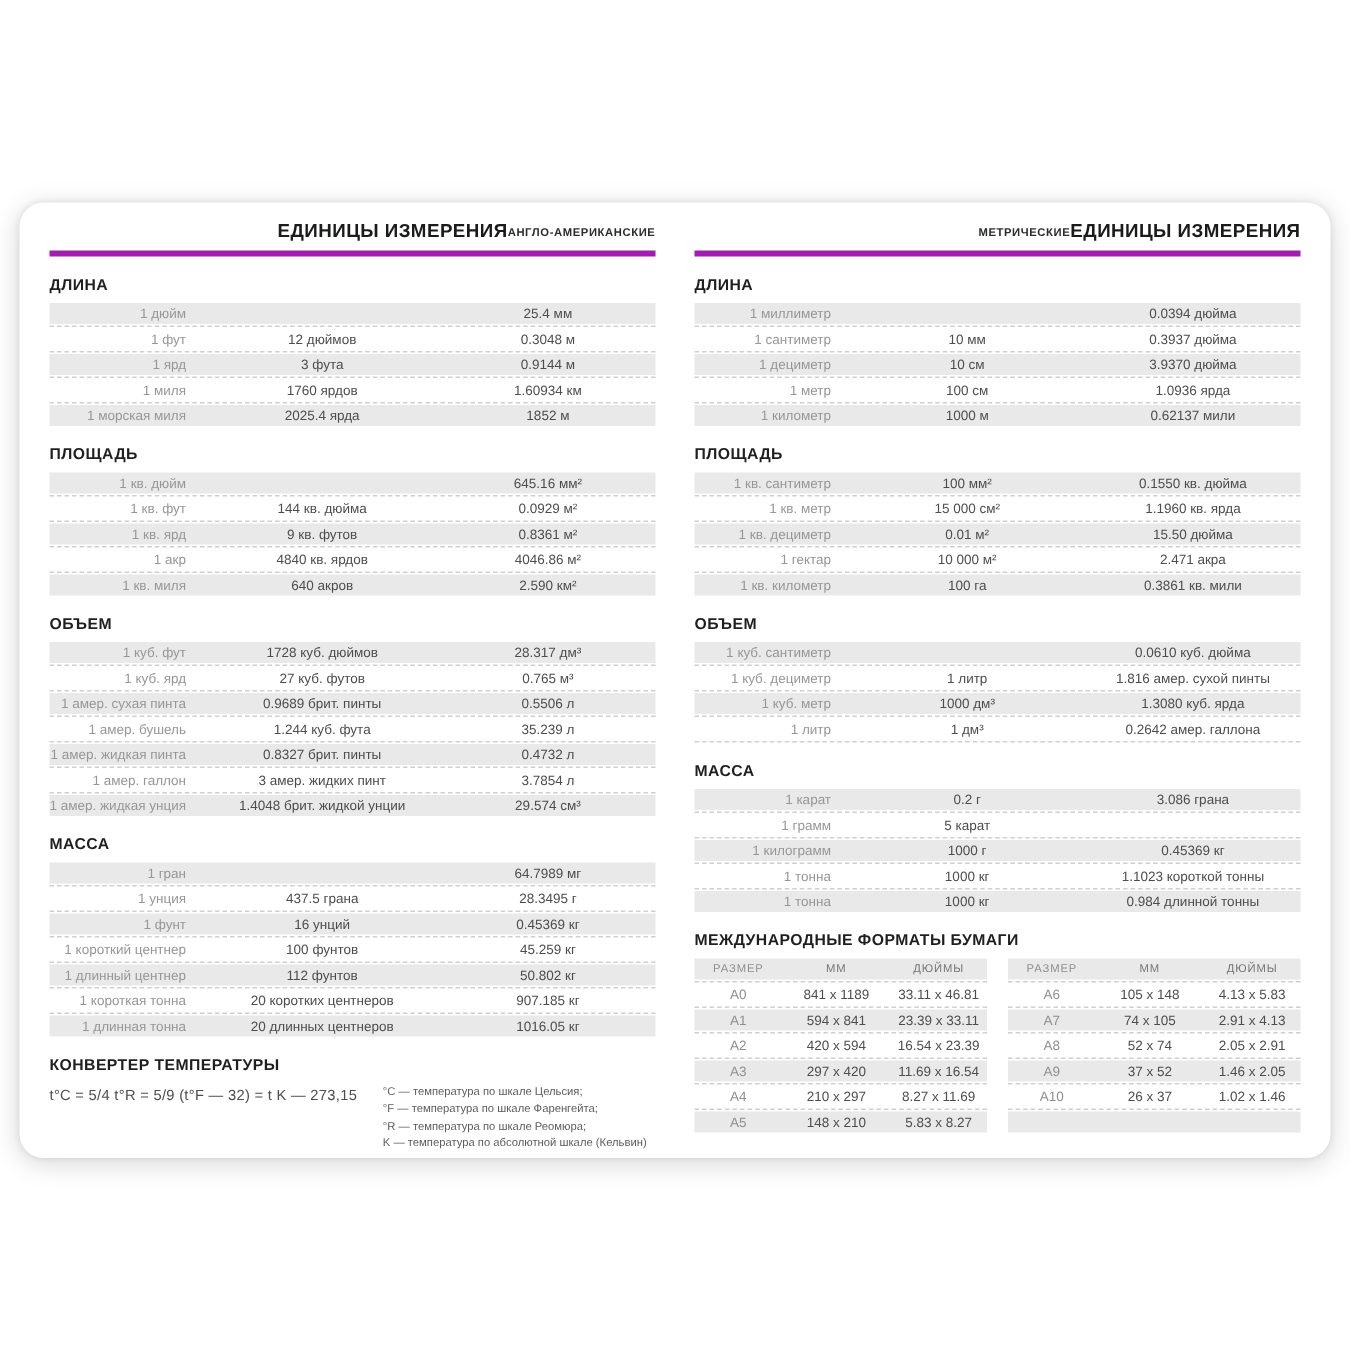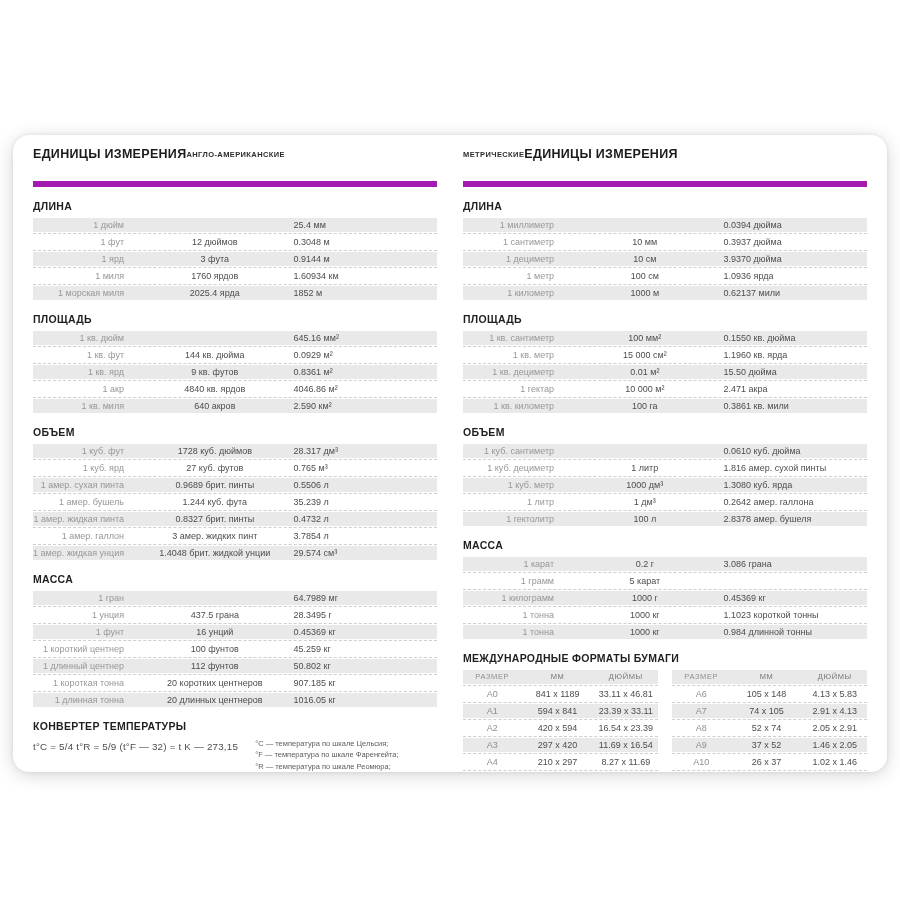--- a/index.html
+++ b/index.html
@@ -12,39 +12,39 @@
     position:absolute; left:13px; top:135px; width:874px; height:637px;
     background:#fff; border-radius:16px;
     box-shadow:0 3px 18px rgba(0,0,0,.17), 0 0 4px rgba(0,0,0,.08);
     box-sizing:border-box; padding:12px 20px 8px 20px;
     display:flex; overflow:hidden;
   }
   .pg { width:50%; box-sizing:border-box; }
   .pg.left  { padding-right:13px; }
   .pg.right { padding-left:13px; }
   .head {
-    display:flex; justify-content:flex-start; align-items:flex-end;
-    border-bottom:6px solid #a21caf; padding-bottom:20px;
+    display:flex; justify-content:flex-end; align-items:flex-end;
+    border-bottom:4px solid #a21caf; padding-bottom:6px;
   }
   .title  { font-size:12.5px; font-weight:bold; letter-spacing:.3px; color:#1b1b1b; white-space:nowrap; }
   .corner { font-size:7.5px;  font-weight:bold; letter-spacing:.4px; color:#2c2c2c; padding-bottom:2px; white-space:nowrap; }
   h3.sec {
     font-size:10.5px; font-weight:bold; letter-spacing:.3px; color:#1f1f1f;
     margin:13px 0 6px 0;
   }
   .tbl { width:100%; }
   .row {
     display:grid; grid-template-columns:26% 38% 36%;
     height:14px; line-height:14px; font-size:9px; color:#4d4d4d;
   }
   .row.shade { background:#e9e9e9; }
   .c1 { text-align:right;  padding-right:14px; color:#979797;
         white-space:nowrap; overflow:hidden; }
   .c2 { text-align:center; white-space:nowrap; }
-  .c3 { text-align:left;   padding-left:2px;  white-space:nowrap; }
+  .c3 { text-align:center;   padding-left:2px;  white-space:nowrap; }
   .sep { border-top:1px dashed #cfcfcf; height:0; margin:1px 0; }
   
   .temp-flex { display:flex; align-items:flex-start; }
   .formula { width:55%; font-size:9.8px; color:#4d4d4d; letter-spacing:.2px; padding-top:3px; white-space:nowrap; }
   .notes { width:45%; font-size:7.5px; color:#5c5c5c; line-height:1.5; }
   .note { white-space:nowrap; }
   
   .paper-flex { display:flex; gap:14px; }
   .paper-tbl { flex:1; }
   .paper-tbl .row { grid-template-columns:30% 37% 33%; }
@@ -338,25 +338,20 @@
             <span class="c2">1000 дм³</span>
             <span class="c3">1.3080 куб. ярда</span>
           </div>
           <div class="sep"></div>
           <div class="row">
             <span class="c1">1 литр</span>
             <span class="c2">1 дм³</span>
             <span class="c3">0.2642 амер. галлона</span>
           </div>
           <div class="sep"></div>
-          <div class="row shade">
-            <span class="c1">1 гектолитр</span>
-            <span class="c2">100 л</span>
-            <span class="c3">2.8378 амер. бушеля</span>
-          </div>
         </div>
     </section>
 
     <section>
       <h3 class="sec">МАССА</h3>
       <div class="tbl">
           <div class="row shade">
             <span class="c1">1 карат</span>
             <span class="c2">0.2 г</span>
             <span class="c3">3.086 грана</span>

